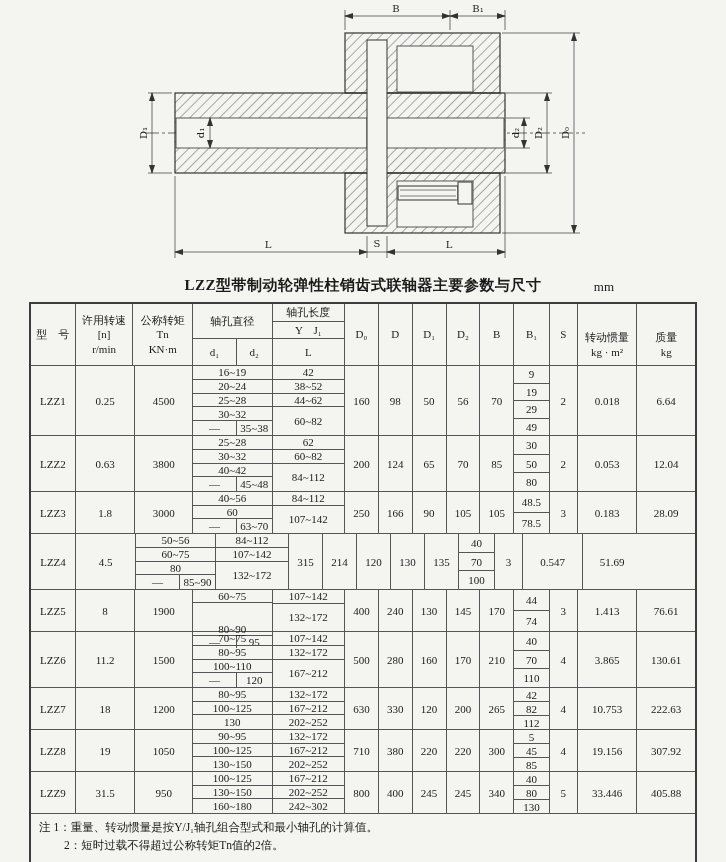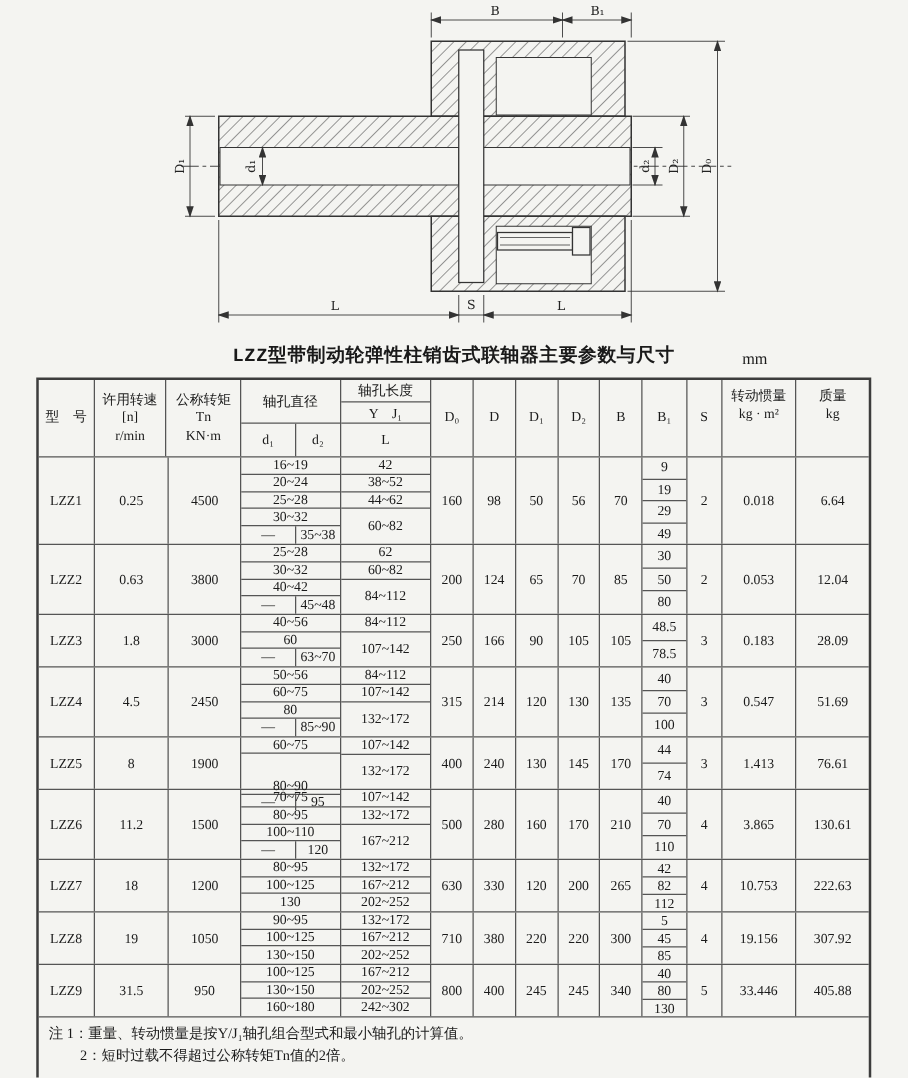--- a/index.html
+++ b/index.html
@@ -6,30 +6,30 @@
   html,body{width:726px;background:#f4f4f1;color:#1a1a1a;
     font-family:"Liberation Serif","DejaVu Serif","DejaVu Sans",serif}
   .page{width:726px;height:862px;position:relative;overflow:hidden}
 
   
   .drawing-wrap{width:726px;height:272px}
   svg text{font-family:"DejaVu Serif","DejaVu Sans",serif;font-size:10px;fill:#222}
 
   
   .titlebar{position:relative;height:28px;line-height:26px;text-align:center}
-  .doc-title{font-family:Liberation Mono, monospace;font-weight:bold;font-size:15px;letter-spacing:.5px}
+  .doc-title{font-family:Liberation Serif, serif;font-weight:bold;font-size:15px;letter-spacing:.5px}
   .unit{position:absolute;right:112px;top:2px;font-size:13px}
 
   
   .table-wrap{width:668px;margin:2px auto 0;border:2px solid #3c3c3c;background:#f4f4f1}
   .thead{display:flex;height:62px;border-bottom:1px solid #555;font-size:11px;text-align:center}
   .thead>*{border-right:1px solid #555}
   .thead>*:last-child{border-right:none}
   .hcell{display:flex;flex-direction:column;justify-content:center;align-items:center;line-height:1.3}
-  .hspread{justify-content:flex-start;padding:6px 0}
+  .hspread{justify-content:flex-end;padding:6px 0}
   .hgroup{display:flex;flex-direction:column}
   .hgtop{height:36px;border-bottom:1px solid #555;display:flex;align-items:center;justify-content:center}
   .hgbot{height:26px;display:flex}
   .hgbot>div{display:flex;align-items:center;justify-content:center}
   .hl1{height:18px;border-bottom:1px solid #555;display:flex;align-items:center;justify-content:center}
   .hl2{height:18px;border-bottom:1px solid #555;display:flex;align-items:center;justify-content:center}
   .hl3{height:26px;display:flex;align-items:center;justify-content:center}
 
   .cw-model{width:45px}.cw-tn{width:60px}.cw-speed{width:58px}
   .cw-bore{width:80px}.cw-d1{width:44px;border-right:1px solid #555}.cw-d2{flex:1}
@@ -271,21 +271,20 @@
             <div class="sb">48.5</div>
             <div class="">78.5</div>
           </div>
           <div class="tcell cw-s">3</div>
           <div class="tcell cw-inertia">0.183</div>
           <div class="tcell cw-mass">28.09</div>
         </div>
         <div class="trow" style="height: 56px;">
           <div class="tcell cw-model">LZZ4</div>
           <div class="tcell cw-tn">4.5</div>
-          <div class="tcell cw-speed">2450</div>
           <div class="tcol cw-bore">
             <div class="subrow sb" style="height: 14px;">50~56</div>
             <div class="subrow sb" style="height: 14px;">60~75</div>
             <div class="subrow sb" style="height: 14px;">80</div>
             <div class="subrow" style="height: 14px; justify-content: flex-start;">
               <div class="subrow cw-d1" style="height: 100%;">—</div>
               <div class="subrow cw-d2" style="height: 100%;">85~90</div>
             </div>
           </div>
           <div class="tcol cw-len">

